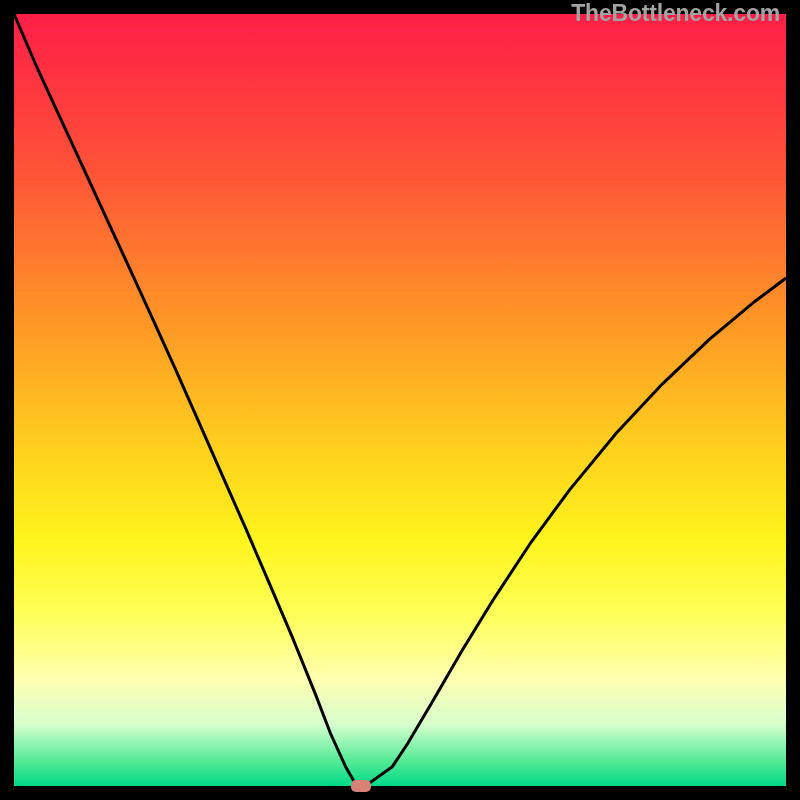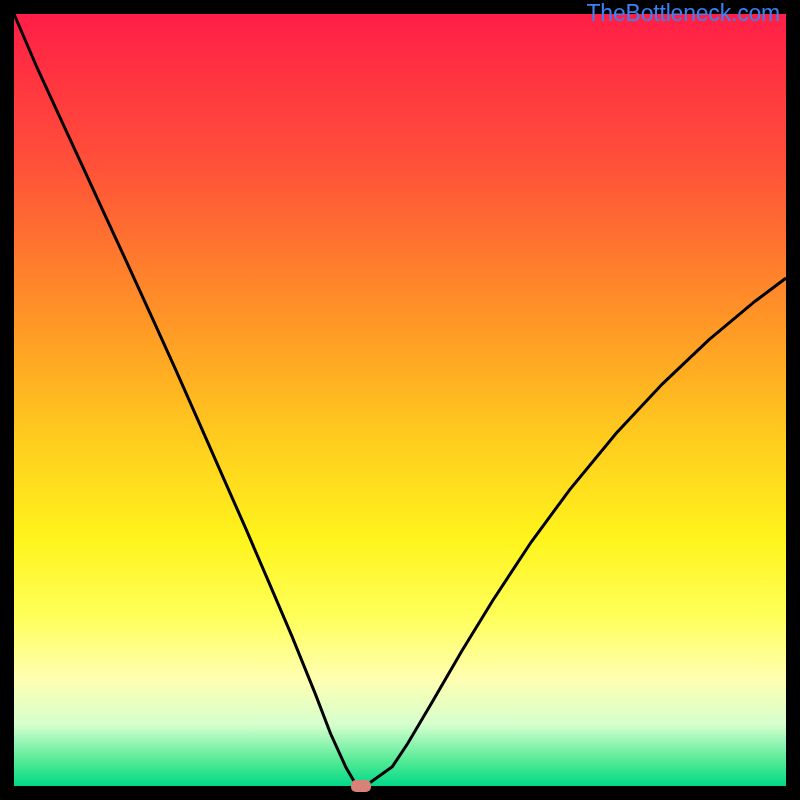--- a/index.html
+++ b/index.html
@@ -23,23 +23,23 @@
     position: absolute;
     left: 14px;
     top: 14px;
     width: 772px;
     height: 772px;
   }
   .watermark {
     position: absolute;
     top: 0;
     right: 20px;
-    color: #3b82f6;
+    color: #a3a3a3;
     font-size: 23px;
-    font-weight: 400;
+    font-weight: 700;
     letter-spacing: -0.2px;
   }
   .marker {
     position: absolute;
     width: 20px;
     height: 12px;
     background: #d88277;
     border-radius: 5px;
     transform: translate(-50%, -50%);
   }

